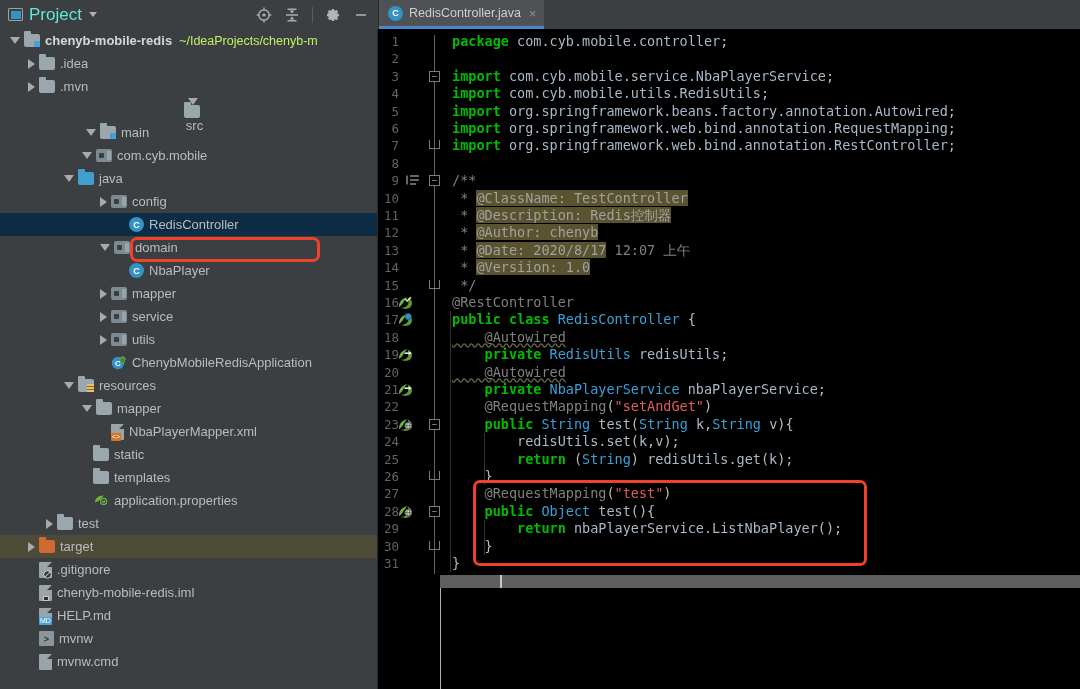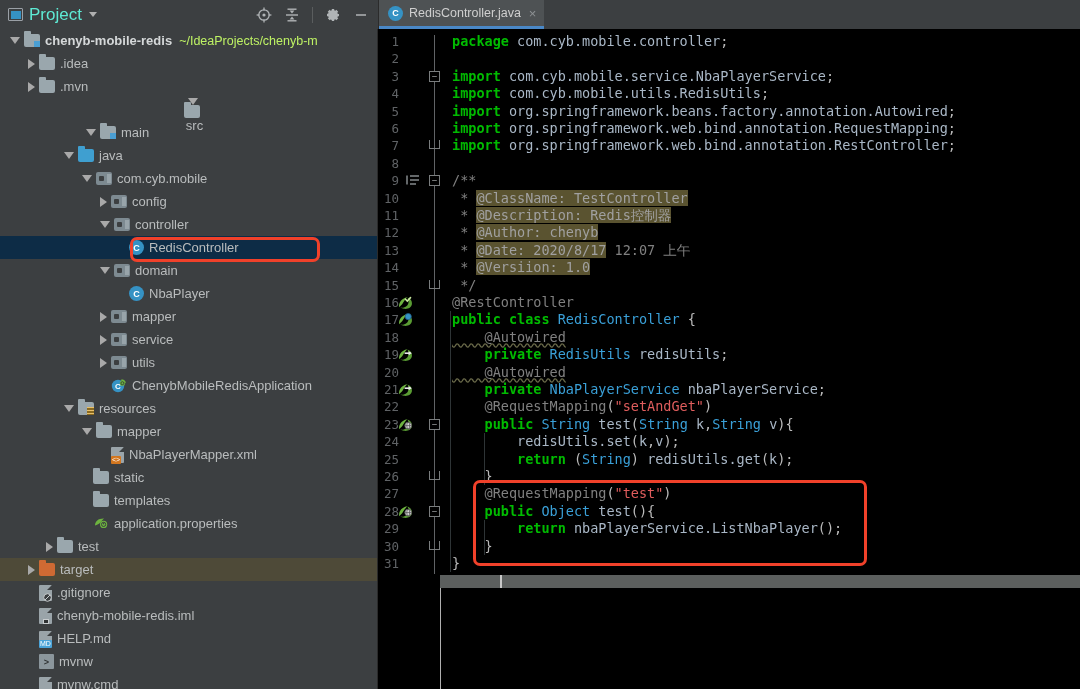--- a/index.html
+++ b/index.html
@@ -463,39 +463,34 @@
         <div class="tree-row" style="padding-left: 28px; flex-direction: column;">
           <span class="tw open"></span>
           <span class="ic ic-folder"></span>
           <span class="node-label">src</span>
         </div>
         <div class="tree-row" style="padding-left: 46px; margin-left: 40px;">
           <span class="tw open"></span>
           <span class="ic ic-folder src"></span>
           <span class="node-label">main</span>
         </div>
+        <div class="tree-row" style="padding-left: 82px;">
+          <span class="tw open"></span>
+          <span class="ic ic-pkg"></span>
+          <span class="node-label">com.cyb.mobile</span>
+        </div>
         <div class="tree-row" style="padding-left: 64px;">
           <span class="tw open"></span>
           <span class="ic ic-folder java"></span>
           <span class="node-label">java</span>
         </div>
-        <div class="tree-row" style="padding-left: 82px;">
-          <span class="tw open"></span>
-          <span class="ic ic-pkg"></span>
-          <span class="node-label">com.cyb.mobile</span>
-        </div>
         <div class="tree-row" style="padding-left: 100px;">
           <span class="tw closed"></span>
           <span class="ic ic-pkg"></span>
           <span class="node-label">config</span>
-        </div>
-        <div class="tree-row" style="padding-left: 100px;">
-          <span class="tw open"></span>
-          <span class="ic ic-pkg"></span>
-          <span class="node-label">controller</span>
         </div>
         <div class="tree-row selected" style="padding-left: 118px;">
           <span class="tw-pad"></span>
           <span class="ic ic-class">C</span>
           <span class="node-label">RedisController</span>
         </div>
         <div class="tree-row" style="padding-left: 100px;">
           <span class="tw open"></span>
           <span class="ic ic-pkg"></span>
           <span class="node-label">domain</span>

